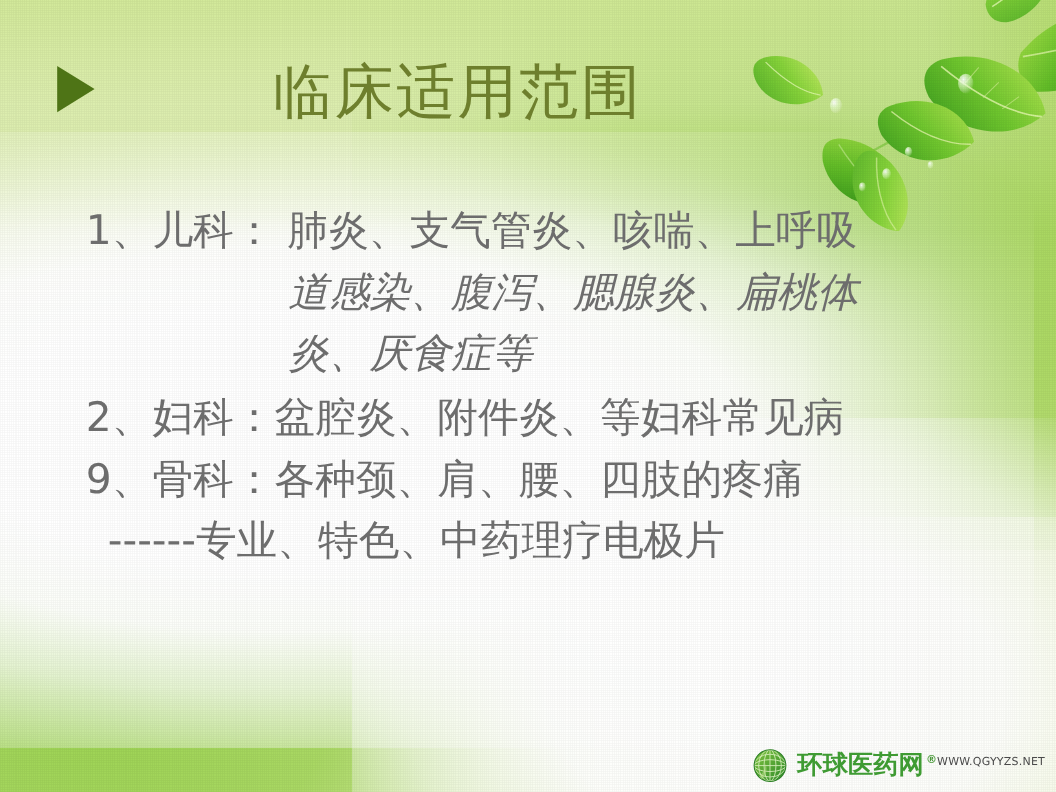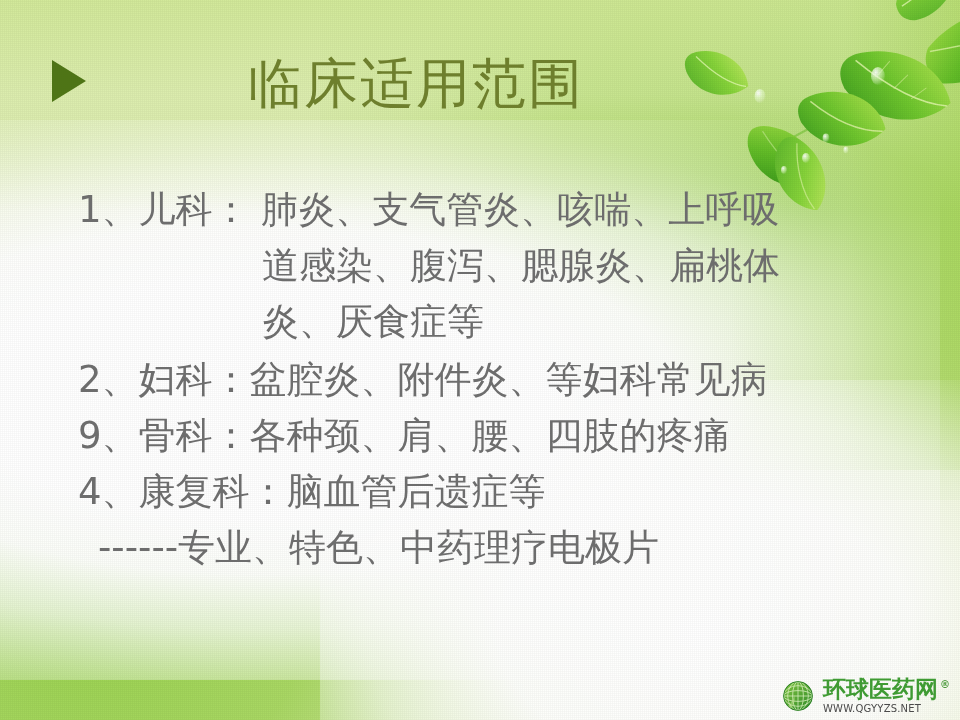--- a/index.html
+++ b/index.html
@@ -152,40 +152,40 @@
     width: 960px;
     color: #6d6d6d;
     font-size: 37px;
     line-height: 56px;
     letter-spacing: 0px;
   }
   .line {
     white-space: nowrap;
   }
   .line.lvl1   { padding-left: 78px; }
-  .line.cont   { padding-left: 262px; }
+  .line.cont   { padding-left: 262px; font-style: italic; }
   .line.tail   { padding-left: 98px; }
   .line.gap-sm { margin-top: 2px; }
 
   
   .logo {
     position: absolute;
     right: 10px;
     bottom: 6px;
     display: flex;
     align-items: center;
     gap: 7px;
   }
   .logo-globe {
     width: 36px; height: 36px;
     flex: none;
   }
   .logo-text {
     display: flex;
-    flex-direction: column;
+    flex-direction: row;
     line-height: 1;
   }
   .logo-cn {
     position: relative;
     font-size: 23px;
     font-weight: bold;
     color: #3f9b33;
     letter-spacing: 0px;
     white-space: nowrap;
   }
@@ -294,21 +294,20 @@
     <div class="bullet-tri"></div>
     <div class="slide-title">临床适用范围</div>
   </div>
 
   <div class="body-block">
     <div class="line lvl1">1、儿科： 肺炎、支气管炎、咳喘、上呼吸</div>
     <div class="line cont">道感染、腹泻、腮腺炎、扁桃体</div>
     <div class="line cont">炎、厌食症等</div>
     <div class="line lvl1 gap-sm">2、妇科：盆腔炎、附件炎、等妇科常见病</div>
     <div class="line lvl1">9、骨科：各种颈、肩、腰、四肢的疼痛</div>
-    <div class="line lvl1">4、康复科：脑血管后遗症等</div>
     <div class="line tail">------专业、特色、中药理疗电极片</div>
   </div>
 
   <div class="logo">
     <svg class="logo-globe" viewBox="0 0 40 40" aria-hidden="true">
       <defs>
         <linearGradient id="gl" x1="0" y1="0" x2="1" y2="1">
           <stop offset="0%" stop-color="#7fc23f"></stop>
           <stop offset="100%" stop-color="#2f8a2a"></stop>
         </linearGradient>

